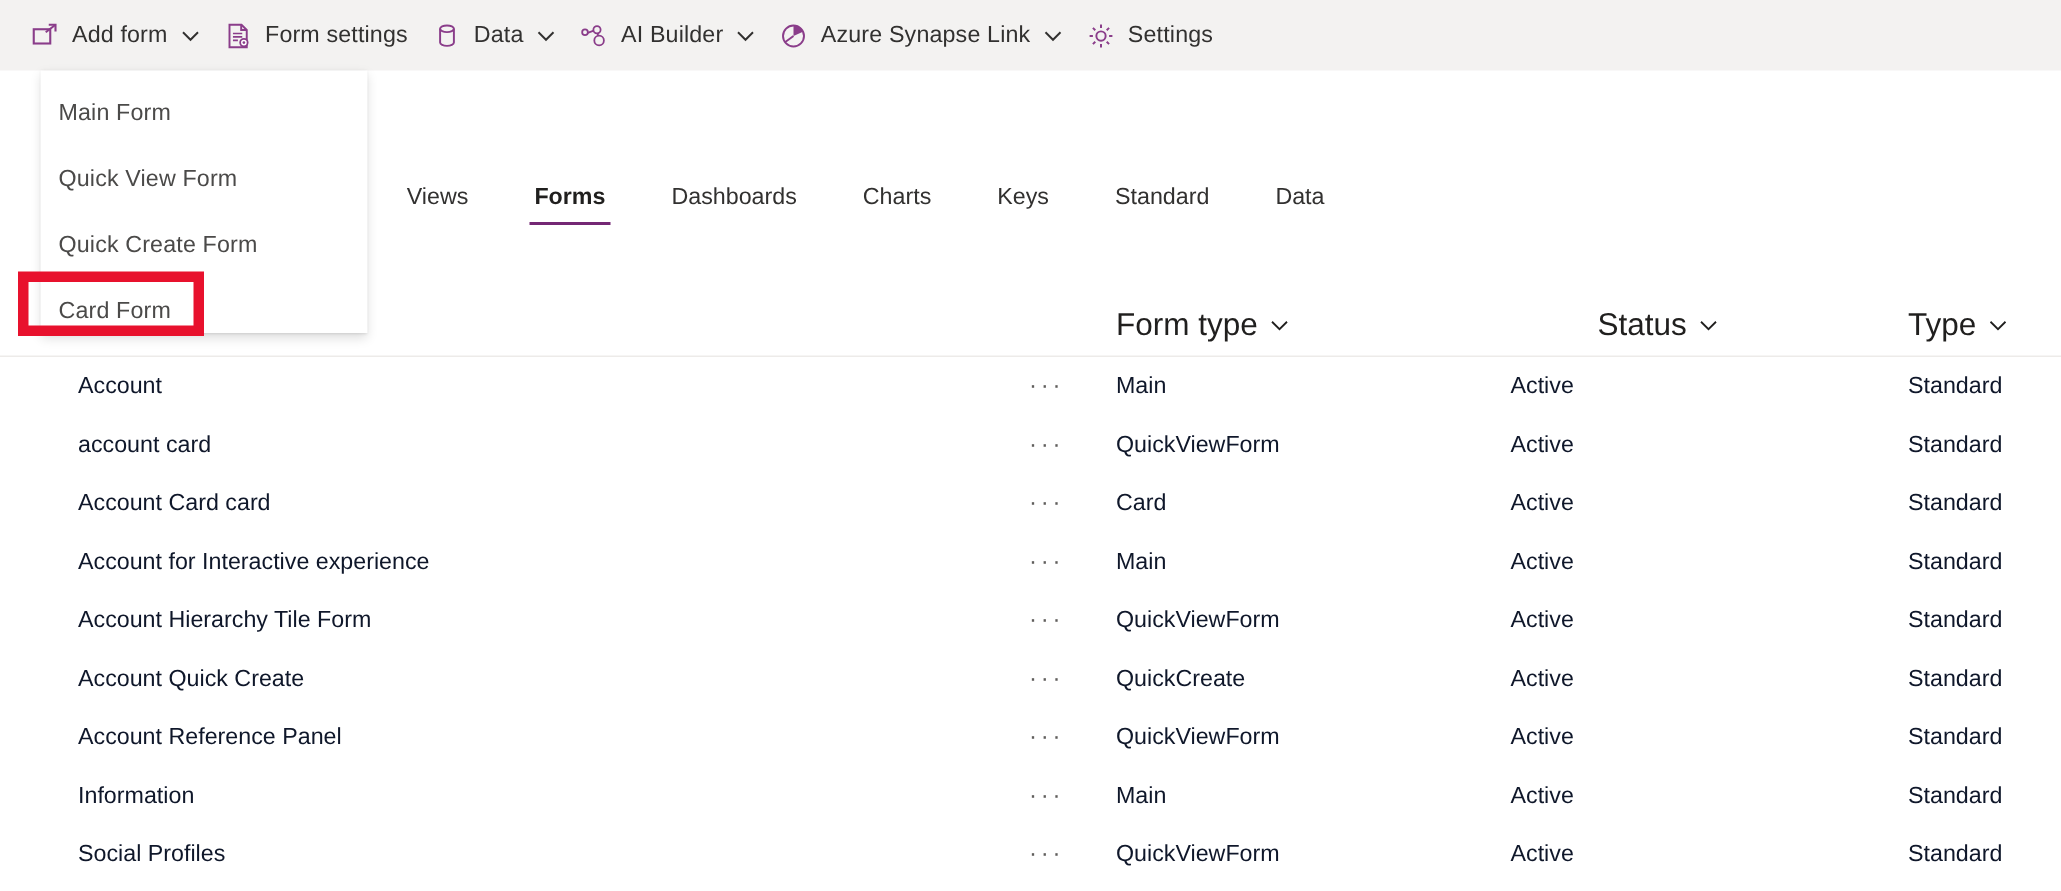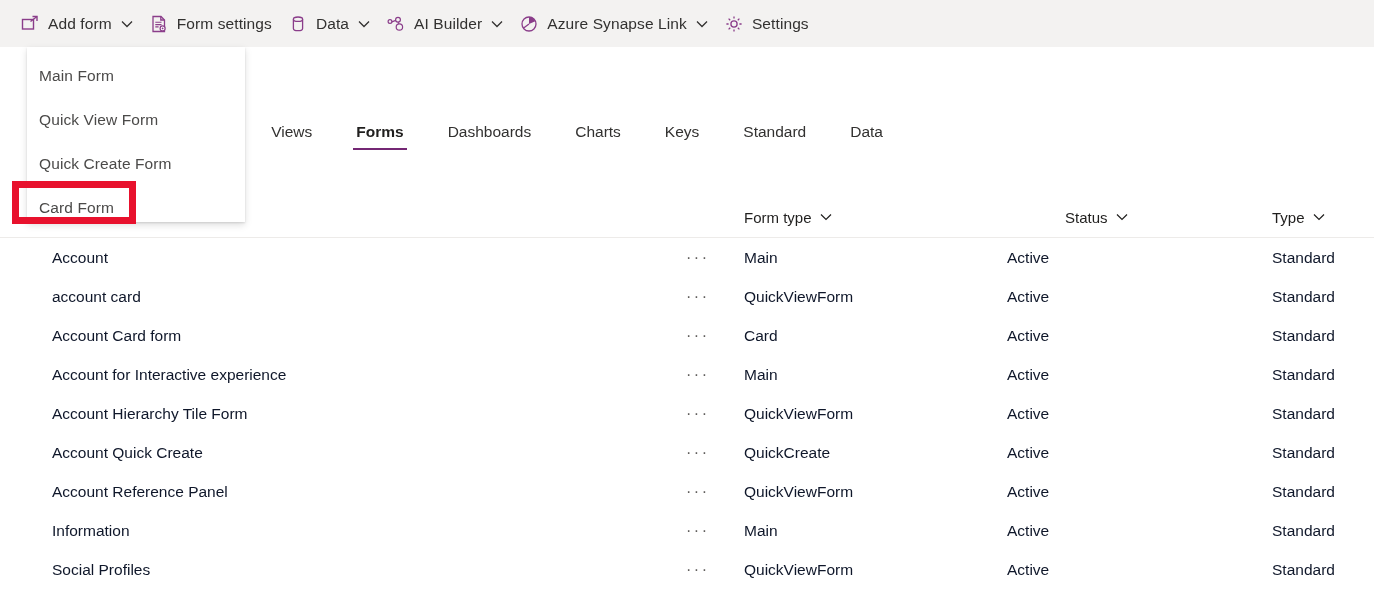--- a/index.html
+++ b/index.html
@@ -109,21 +109,21 @@
   .grid { position: absolute; left: 0; top: 196px; width: 1374px; }
   .grid-head {
     position: relative;
     height: 42px;
     border-bottom: 1px solid #edebe9;
   }
   .col {
     position: absolute;
     top: 0; height: 42px;
     display: flex; align-items: center;
-    font-size: 15px;
+    font-size: 21px;
     color: #201f1e;
     cursor: pointer;
   }
   .col .chev {
     margin-left: 8px;
     width: 12px; height: 12px;
     display: inline-flex; align-items: center; justify-content: center;
   }
   .col-name     { left: 52px;   }
   .col-formtype { left: 744px;  }
@@ -316,21 +316,21 @@
           <div class="cell cell-type">Standard</div>
         </div>
         <div class="row">
           <div class="cell cell-name">account card</div>
           <div class="cell cell-ellipsis">···</div>
           <div class="cell cell-formtype">QuickViewForm</div>
           <div class="cell cell-status">Active</div>
           <div class="cell cell-type">Standard</div>
         </div>
         <div class="row">
-          <div class="cell cell-name">Account Card form</div>
+          <div class="cell cell-name">Account Card card</div>
           <div class="cell cell-ellipsis">···</div>
           <div class="cell cell-formtype">Card</div>
           <div class="cell cell-status">Active</div>
           <div class="cell cell-type">Standard</div>
         </div>
         <div class="row">
           <div class="cell cell-name">Account for Interactive experience</div>
           <div class="cell cell-ellipsis">···</div>
           <div class="cell cell-formtype">Main</div>
           <div class="cell cell-status">Active</div>

